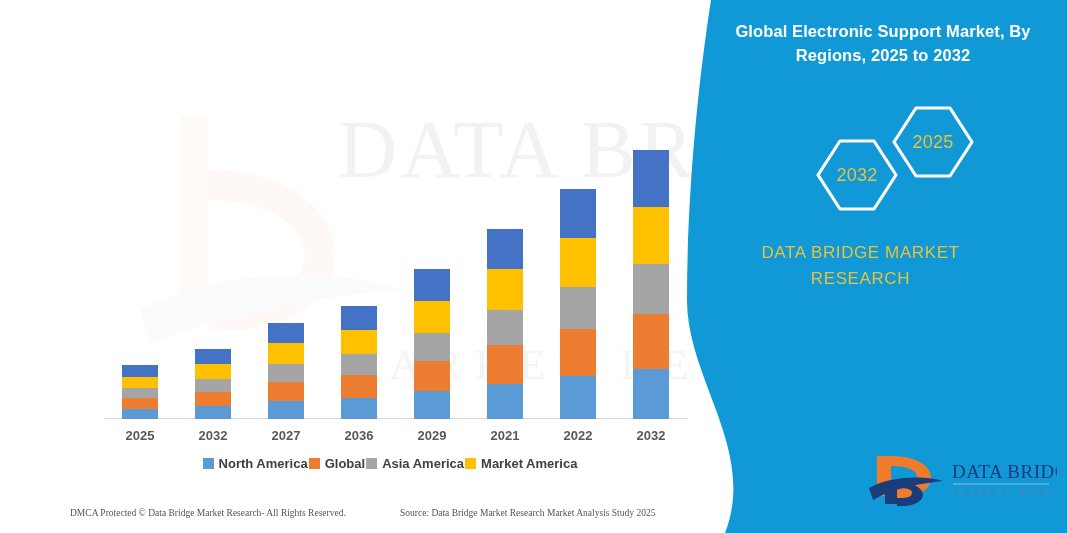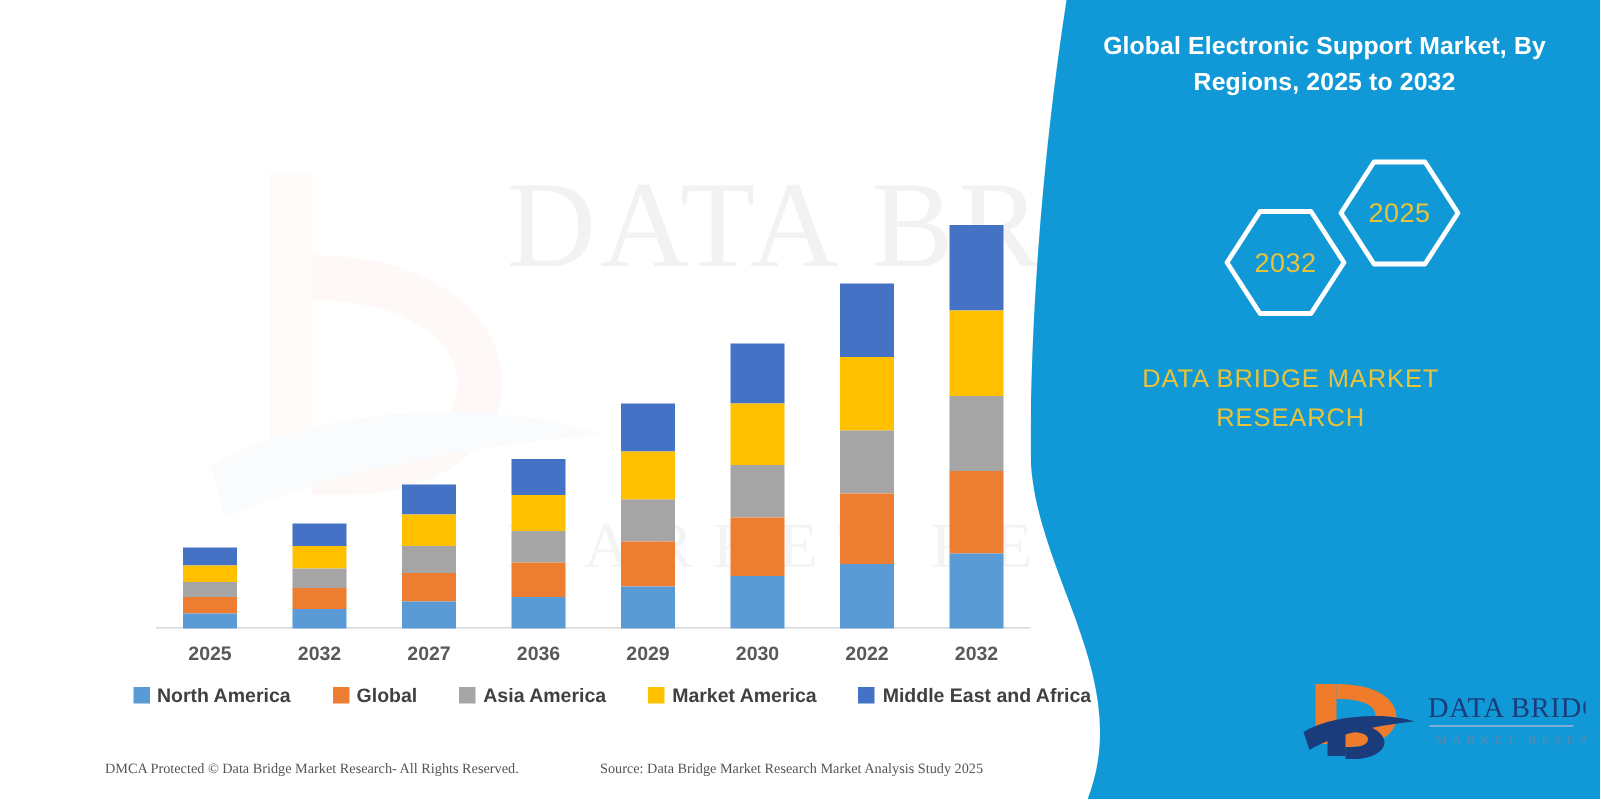--- a/index.html
+++ b/index.html
@@ -154,26 +154,26 @@
     width: 72px;
     text-align: center;
     font-size: 13px;
     font-weight: bold;
     color: #595959;
   }
 
   
   .legend {
     position: absolute;
-    left: 113px; top: 456px;
+    left: 95px; top: 456px;
     width: 590px;
     display: flex;
     justify-content: center;
     align-items: center;
-    gap: 28px;
+    gap: 1px;
   }
   .legend-item {
     display: flex;
     align-items: center;
     gap: 5px;
     font-size: 13px;
     font-weight: bold;
     color: #404040;
     white-space: nowrap;
   }
@@ -286,45 +286,41 @@
         </div>
       </div>
     </div>
 
   <div class="x-labels" id="x-labels">
       <div class="x-label">2025</div>
       <div class="x-label">2032</div>
       <div class="x-label">2027</div>
       <div class="x-label">2036</div>
       <div class="x-label">2029</div>
-      <div class="x-label">2030</div>
+      <div class="x-label">2021</div>
       <div class="x-label">2022</div>
       <div class="x-label">2032</div>
     </div>
 
   <div class="legend" id="legend">
       <div class="legend-item">
         <span class="swatch" style="background: rgb(91, 155, 213);"></span>
         <span>North America</span>
       </div>
       <div class="legend-item">
         <span class="swatch" style="background: rgb(237, 125, 49);"></span>
         <span>Global</span>
       </div>
       <div class="legend-item">
         <span class="swatch" style="background: rgb(165, 165, 165);"></span>
         <span>Asia America</span>
       </div>
       <div class="legend-item">
         <span class="swatch" style="background: rgb(255, 192, 0);"></span>
         <span>Market America</span>
-      </div>
-      <div class="legend-item">
-        <span class="swatch" style="background: rgb(68, 114, 196);"></span>
-        <span>Middle East and Africa</span>
       </div>
     </div>
 
   <div class="footer">
     <span class="footer-left">DMCA Protected © Data Bridge Market Research-  All Rights Reserved.</span>
     <span class="footer-right">Source: Data Bridge Market Research  Market Analysis Study 2025</span>
   </div>
 
   <div class="blue-panel">
     <svg width="380" height="533" viewBox="0 0 380 533" aria-hidden="true">

